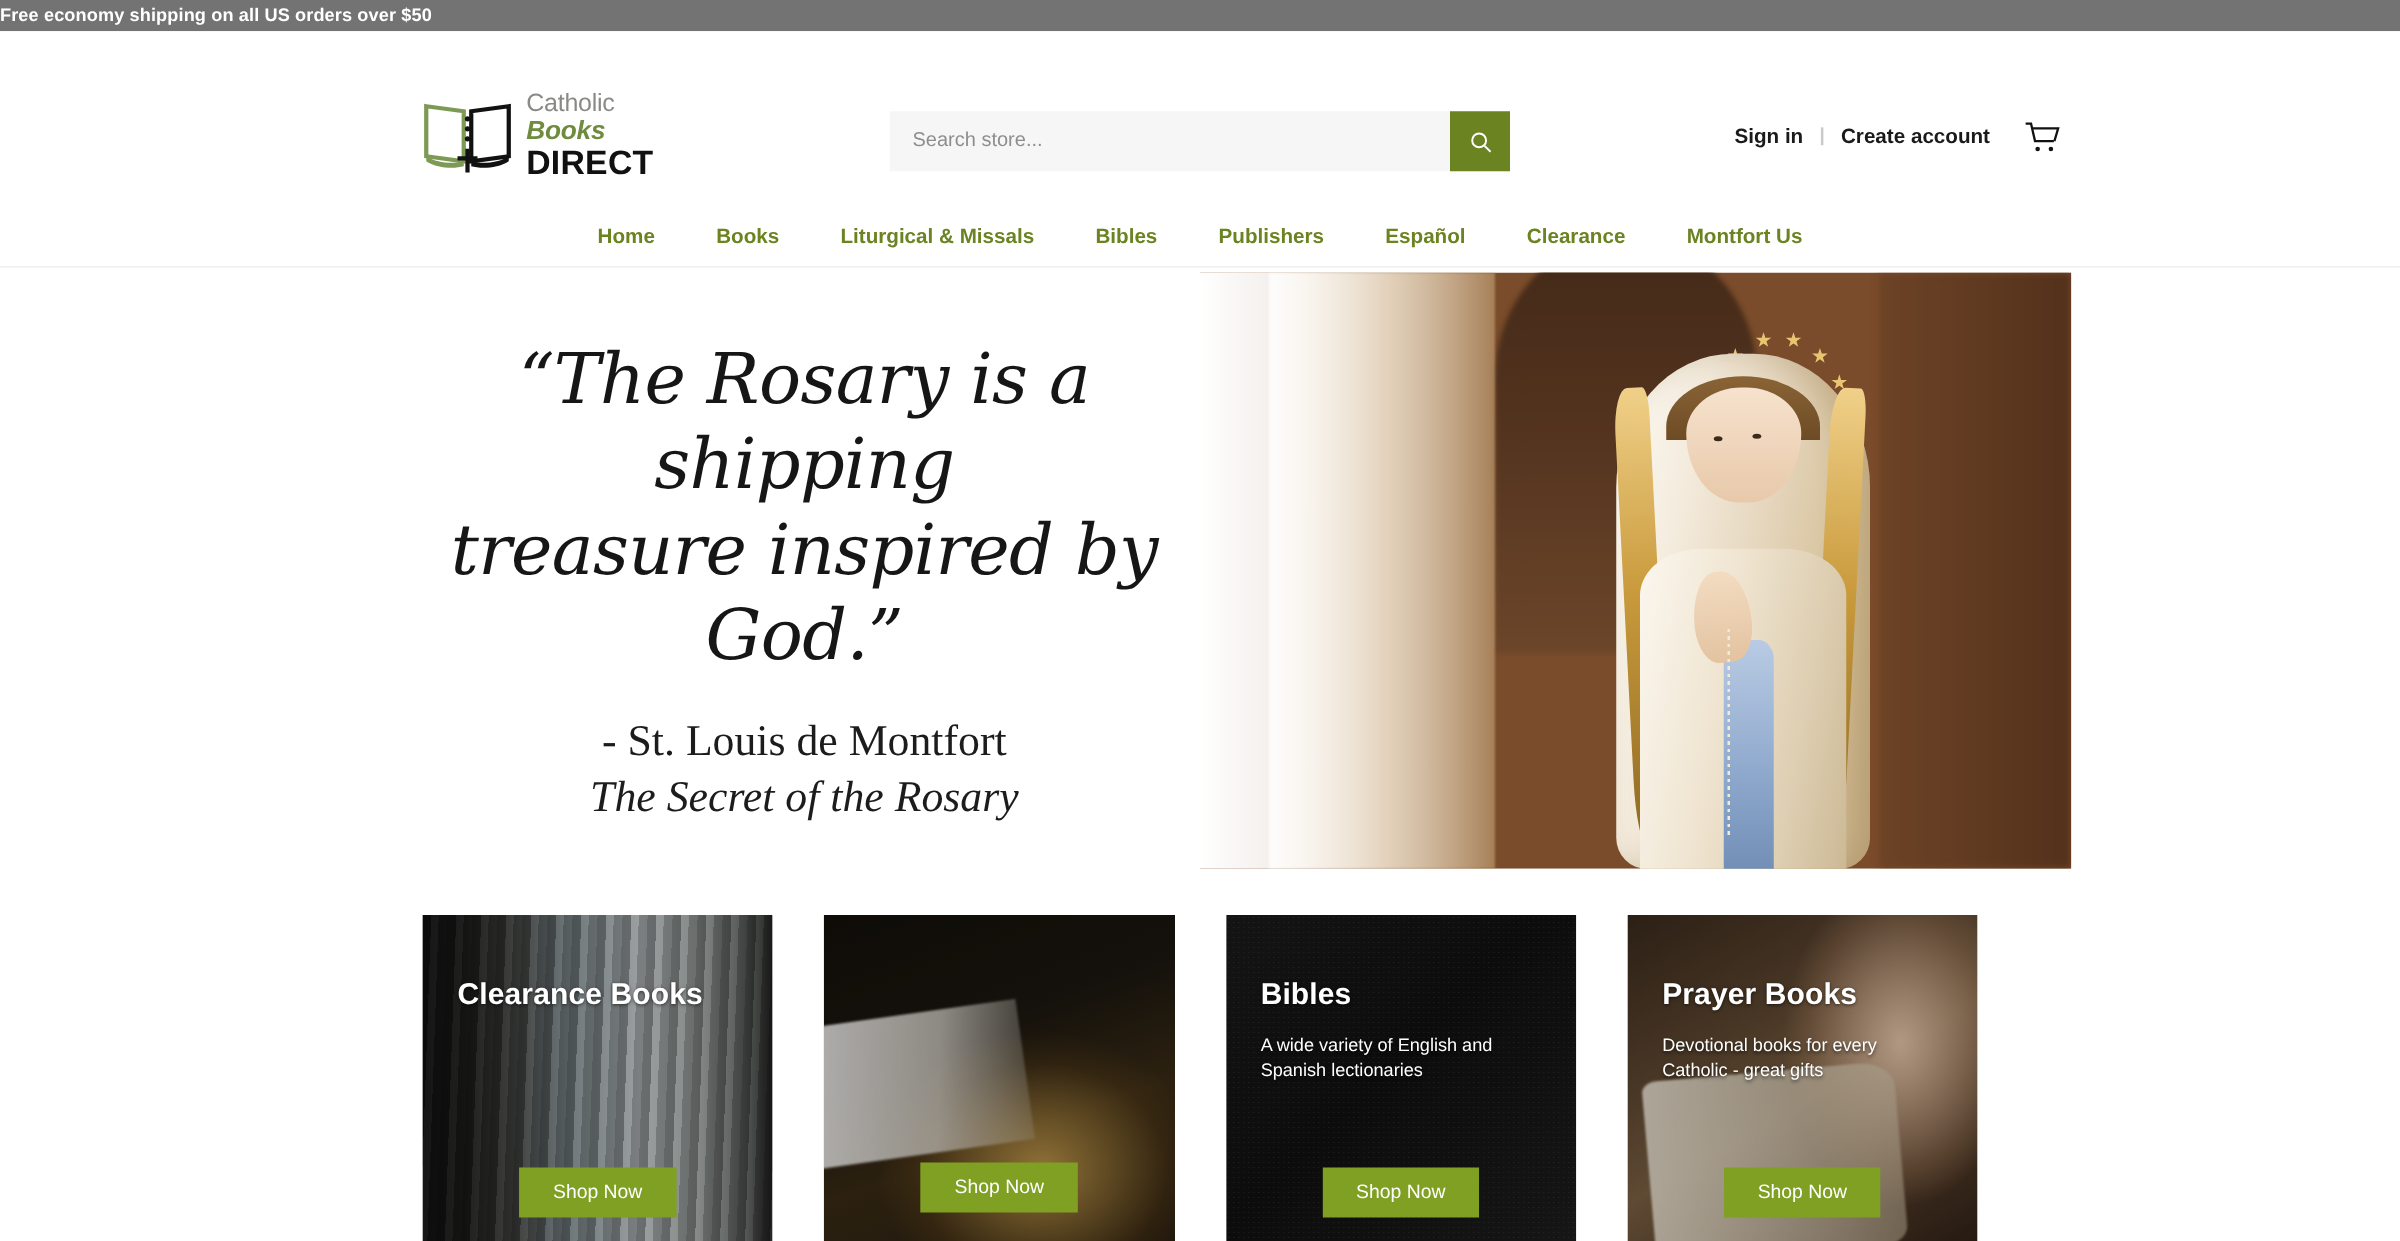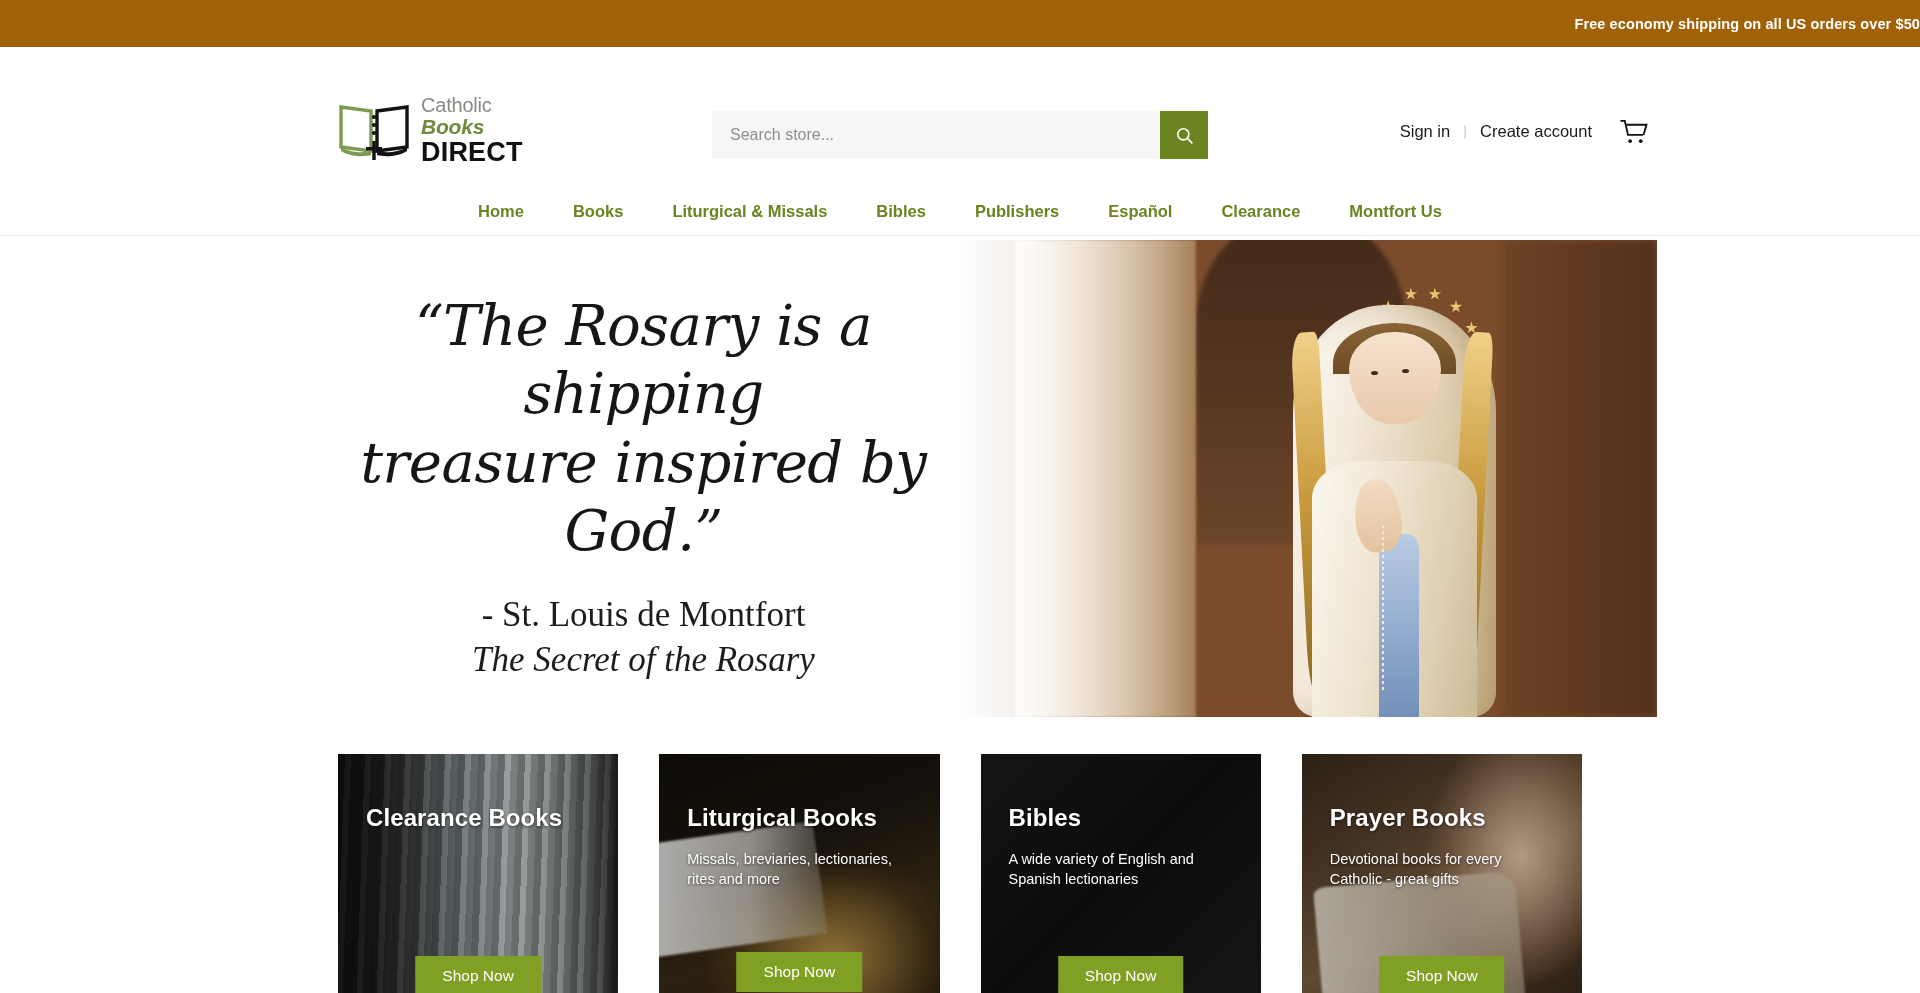--- a/index.html
+++ b/index.html
@@ -6,25 +6,25 @@
   html, body {
     width: 1920px;
     height: 993px;
     overflow: hidden;
     background: #ffffff;
     font-family: "Liberation Sans", sans-serif;
   }
 
   
   .announce {
-    height: 47px;
-    background: #a16207;
+    height: 25px;
+    background: #737373;
     display: flex;
     align-items: center;
-    justify-content: flex-end;
+    justify-content: flex-start;
   }
   .announce-text {
     color: #ffffff;
     font-size: 14.5px;
     font-weight: bold;
     letter-spacing: .1px;
   }
 
   
   .header {
@@ -84,20 +84,21 @@
   }
 
   .account {
     position: absolute;
     right: 328px;
     top: 75px;
     display: flex;
     align-items: flex-start;
     gap: 13px;
     font-size: 16.5px;
+    font-weight: bold;
   }
   .account a { color: #1a1a1a; text-decoration: none; cursor: pointer; }
   .account .sep { color: #c9c9c9; font-size: 15px; }
   .cart {
     position: absolute;
     right: 272px;
     top: 72px;
     cursor: pointer;
   }
 
@@ -462,24 +463,20 @@
     <div class="card-scrim"></div>
     <div class="card-body">
       <div class="card-title">Clearance Books</div>
     </div>
     <button class="shop-btn">Shop Now</button>
   </div>
 
   <div class="card card-2">
     <div class="card-bg"></div>
     <div class="card-scrim"></div>
-    <div class="card-body">
-      <div class="card-title">Liturgical Books</div>
-      <div class="card-desc">Missals, breviaries, lectionaries, rites and more</div>
-    </div>
     <button class="shop-btn">Shop Now</button>
   </div>
 
   <div class="card card-3">
     <div class="card-bg"></div>
     <div class="card-scrim"></div>
     <div class="card-body">
       <div class="card-title">Bibles</div>
       <div class="card-desc">A wide variety of English and Spanish lectionaries</div>
     </div>

